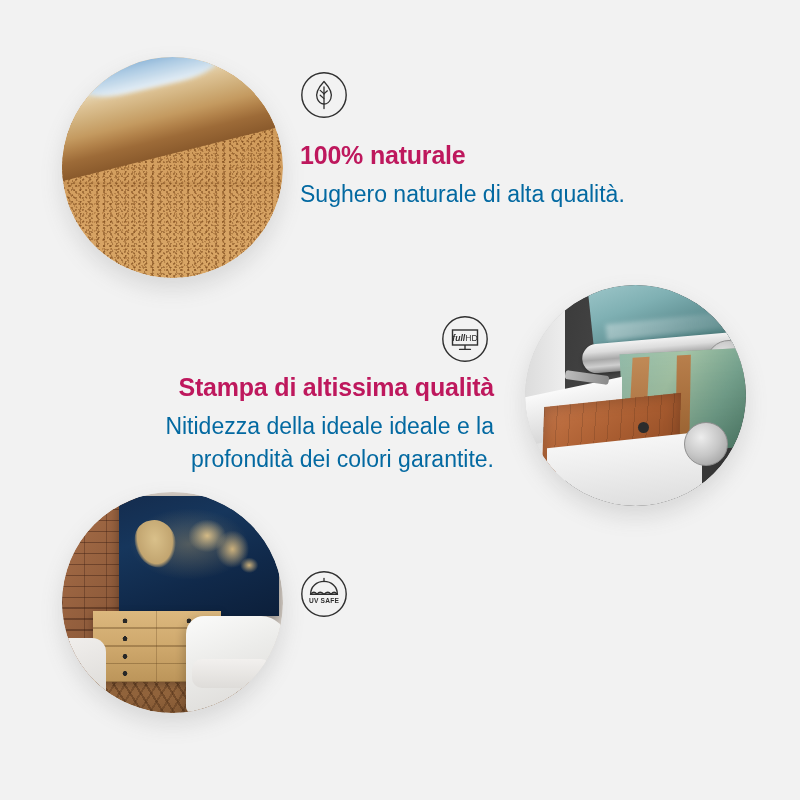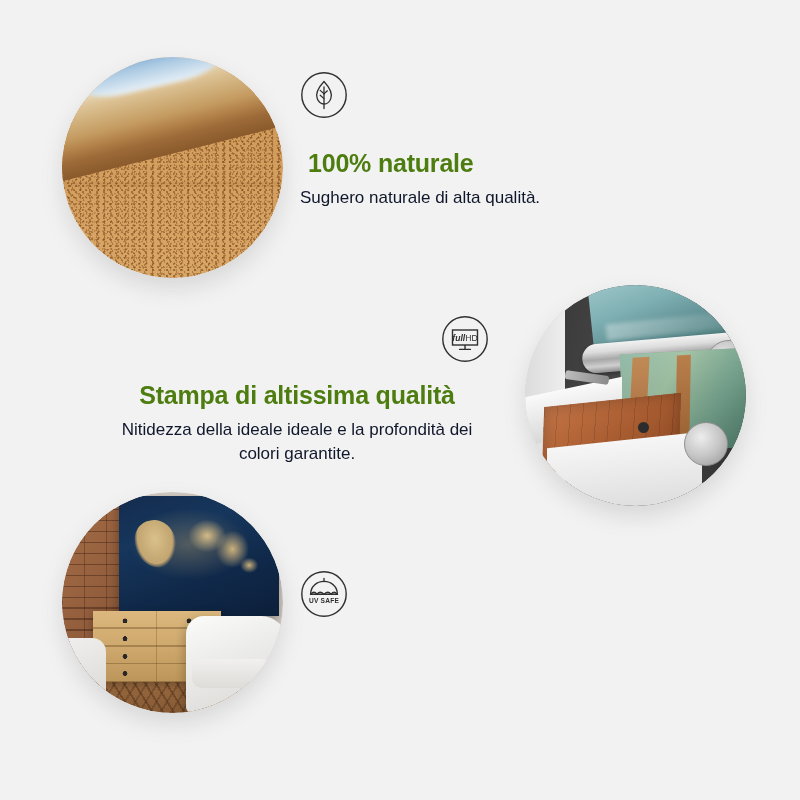--- a/index.html
+++ b/index.html
@@ -41,47 +41,47 @@
     inset: 0;
     border-radius: 50%;
     overflow: hidden;
   }
 
   
   .text-block {
     position: absolute;
   }
   .feat-title {
-    margin: 8px;
+    margin: 0;
     font-size: 25px;
     font-weight: bold;
-    color: #4d7c0f;
+    color: #be185d;
     letter-spacing: -0.2px;
     line-height: 1.15;
     white-space: nowrap;
   }
   .feat-desc {
     margin: 8px 0 0 0;
-    font-size: 17px;
+    font-size: 23px;
     font-weight: normal;
-    color: #0f172a;
+    color: #0369a1;
     line-height: 1.45;
   }
 
   
   .icon-badge {
     position: absolute;
     width: 48px;
     height: 48px;
   }
   .icon-badge svg { display: block; }
 
   
   .align-left  { text-align: left; }
-  .align-right { text-align: center; }
+  .align-right { text-align: right; }
 
   
   #feature-natural .photo-circle {
     left: 62px; top: 57px; width: 221px; height: 221px;
   }
   #feature-natural .icon-badge { left: 300px; top: 71px; }
   #feature-natural .text-block { left: 300px; top: 141px; width: 420px; }
 
   
   .cork-bg {

